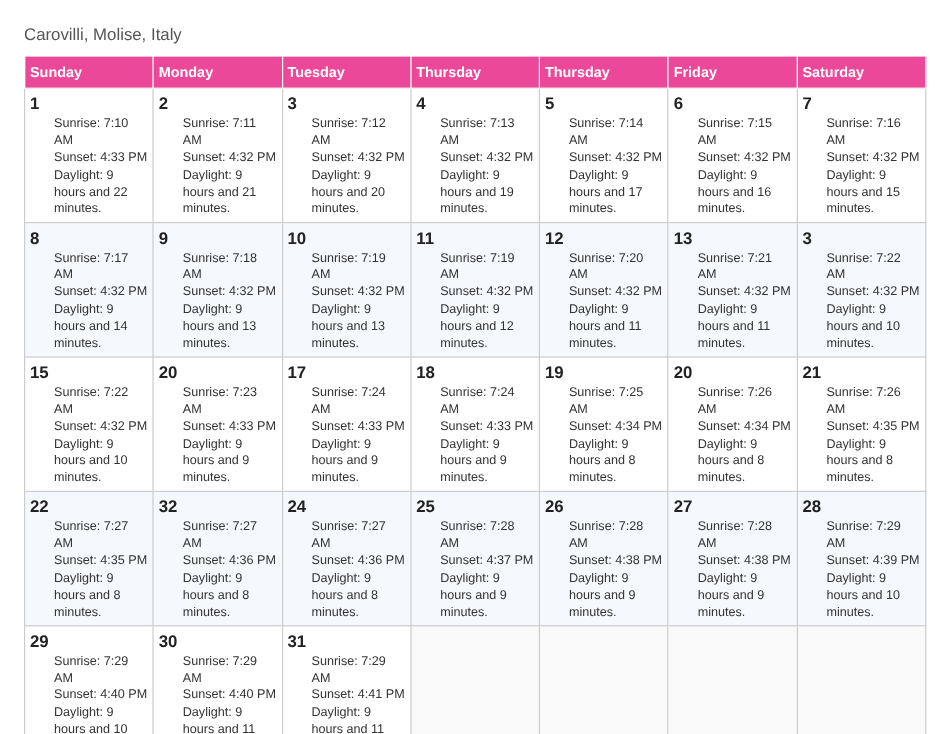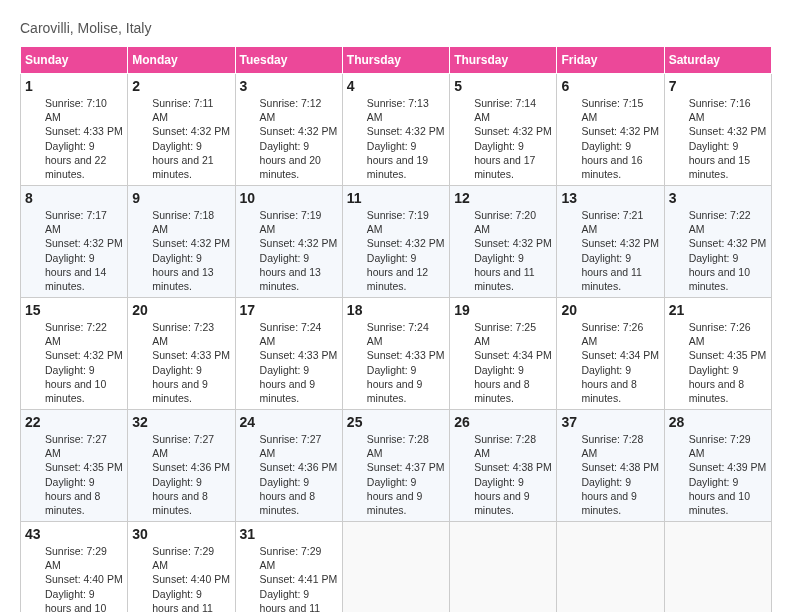--- a/index.html
+++ b/index.html
@@ -317,39 +317,39 @@
         </td>
         <td>
           <span class="day-num">26</span>
           <div class="day-info">
             Sunrise: 7:28 AM<br>
             Sunset: 4:38 PM<br>
             Daylight: 9 hours and 9 minutes.
           </div>
         </td>
         <td>
-          <span class="day-num">37</span>
+          <span class="day-num">27</span>
           <div class="day-info">
             Sunrise: 7:28 AM<br>
             Sunset: 4:38 PM<br>
             Daylight: 9 hours and 9 minutes.
           </div>
         </td>
         <td>
           <span class="day-num">28</span>
           <div class="day-info">
             Sunrise: 7:29 AM<br>
             Sunset: 4:39 PM<br>
             Daylight: 9 hours and 10 minutes.
           </div>
         </td>
       </tr>
       <tr>
         <td>
-          <span class="day-num">43</span>
+          <span class="day-num">29</span>
           <div class="day-info">
             Sunrise: 7:29 AM<br>
             Sunset: 4:40 PM<br>
             Daylight: 9 hours and 10 minutes.
           </div>
         </td>
         <td>
           <span class="day-num">30</span>
           <div class="day-info">
             Sunrise: 7:29 AM<br>

